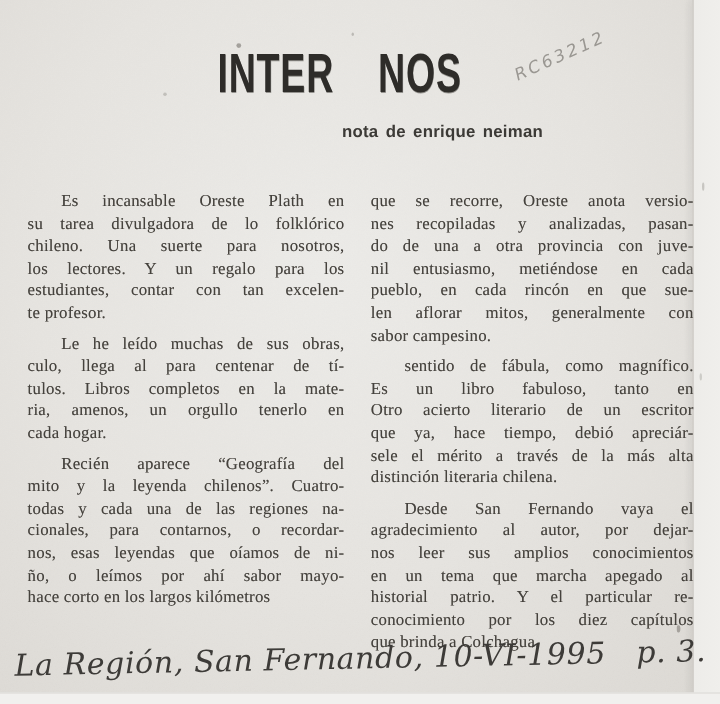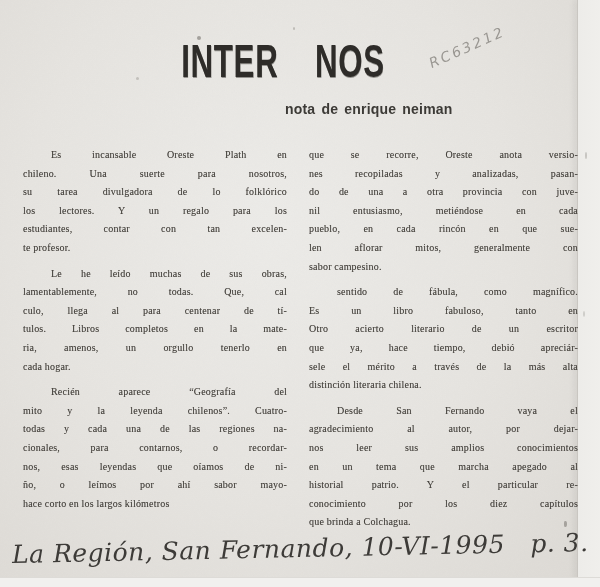--- a/index.html
+++ b/index.html
@@ -51,22 +51,22 @@
   }
   .code-annotation{
     position:absolute;left:433px;top:55px;
     font-family:"DejaVu Sans", sans-serif;
     font-style:italic;font-size:14px;
     letter-spacing:2.5px;color:var(--pencil);
     transform:rotate(-24deg);transform-origin:left bottom;
     white-space:nowrap;opacity:.85;
   }
   .col{
-    position:absolute;top:146px;
-    font-size:10px;line-height:18.6px;
+    position:absolute;top:160px;
+    font-size:14px;line-height:18.6px;
     color:var(--ink);letter-spacing:.2px;
     text-shadow:0 0 .5px rgba(60,56,50,.4);
   }
   .col-left{left:23px;width:264px;}
   .col-right{left:309px;width:269px;}
   .para{margin:0 0 7px 0;}
   .line{text-align:justify;text-align-last:justify;}
   .line.last{text-align-last:left;}
   .para.indent .line:first-child{text-indent:28px;}
   .citation{
@@ -103,29 +103,28 @@
 
   <h1 class="title">INTER NOS</h1>
 
   <div class="byline">nota de enrique neiman</div>
 
   <div class="code-annotation">RC63212</div>
 
   <div class="col col-left">
       <div class="para indent">
         <div class="line">Es incansable Oreste Plath en</div>
+        <div class="line">su tarea divulgadora de lo folklórico</div>
         <div class="line">chileno. Una suerte para nosotros,</div>
-        <div class="line">su tarea divulgadora de lo folklórico</div>
         <div class="line">los lectores. Y un regalo para los</div>
         <div class="line">estudiantes, contar con tan excelen-</div>
         <div class="line last">te profesor.</div>
       </div>
       <div class="para indent">
         <div class="line">Le he leído muchas de sus obras,</div>
-        <div class="line">lamentablemente, no todas. Que, cal</div>
         <div class="line">culo, llega al para centenar de tí-</div>
         <div class="line">tulos. Libros completos en la mate-</div>
         <div class="line">ria, amenos, un orgullo tenerlo en</div>
         <div class="line last">cada hogar.</div>
       </div>
       <div class="para indent">
         <div class="line">Recién aparece “Geografía del</div>
         <div class="line">mito y la leyenda chilenos”. Cuatro-</div>
         <div class="line">todas y cada una de las regiones na-</div>
         <div class="line">cionales, para contarnos, o recordar-</div>

